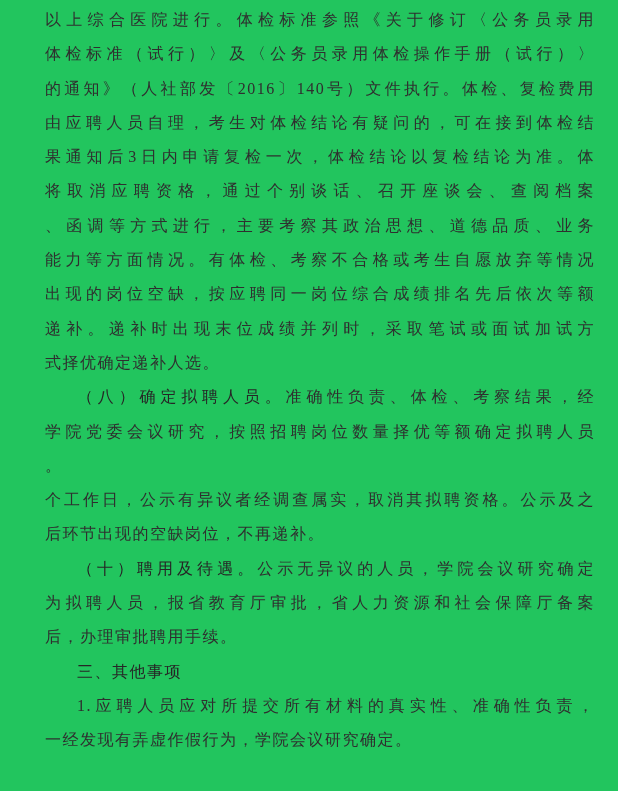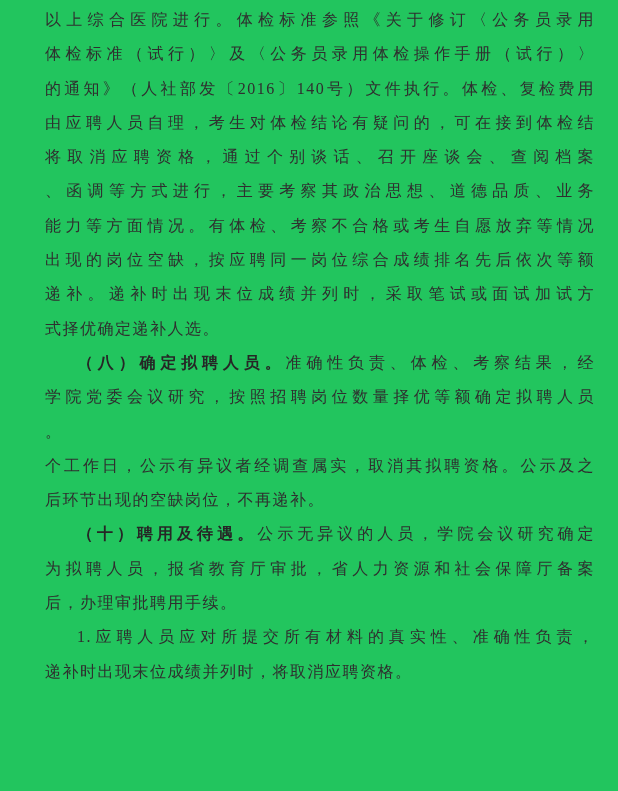--- a/index.html
+++ b/index.html
@@ -34,34 +34,35 @@
     overflow: hidden;
   }
   .line.indent {
     text-indent: 2em;
   }
   .line.plast {
     text-align: center;
     text-align-last: left;
   }
   .lead {
-    font-weight: 700;
+    font-weight: 400;
     color: #262626;
   }
 </style>
 </head>
 <body>
 
 <div class="page">
   <div class="doc" id="doc">
       <div class="paragraph">
         <div class="line"><span>以上综合医院进行。体检标准参照《关于修订〈公务员录用</span></div>
         <div class="line"><span>体检标准（试行）〉及〈公务员录用体检操作手册（试行）〉</span></div>
         <div class="line"><span>的通知》（人社部发〔2016〕140号）文件执行。体检、复检费用</span></div>
         <div class="line"><span>由应聘人员自理，考生对体检结论有疑问的，可在接到体检结</span></div>
+        <div class="line"><span>果通知后3日内申请复检一次，体检结论以复检结论为准。体</span></div>
         <div class="line"><span>将取消应聘资格，通过个别谈话、召开座谈会、查阅档案</span></div>
         <div class="line"><span>、函调等方式进行，主要考察其政治思想、道德品质、业务</span></div>
         <div class="line"><span>能力等方面情况。有体检、考察不合格或考生自愿放弃等情况</span></div>
         <div class="line"><span>出现的岗位空缺，按应聘同一岗位综合成绩排名先后依次等额</span></div>
         <div class="line"><span>递补。递补时出现末位成绩并列时，采取笔试或面试加试方</span></div>
         <div class="line plast"><span>式择优确定递补人选。</span></div>
       </div>
       <div class="paragraph">
         <div class="line indent"><span class="lead">（八）确定拟聘人员。</span><span>准确性负责、体检、考察结果，经</span></div>
         <div class="line"><span>学院党委会议研究，按照招聘岗位数量择优等额确定拟聘人员</span></div>
@@ -70,17 +71,20 @@
       <div class="paragraph">
         <div class="line"><span>个工作日，公示有异议者经调查属实，取消其拟聘资格。公示及之</span></div>
         <div class="line plast"><span>后环节出现的空缺岗位，不再递补。</span></div>
       </div>
       <div class="paragraph">
         <div class="line indent"><span class="lead">（十）聘用及待遇。</span><span>公示无异议的人员，学院会议研究确定</span></div>
         <div class="line"><span>为拟聘人员，报省教育厅审批，省人力资源和社会保障厅备案</span></div>
         <div class="line plast"><span>后，办理审批聘用手续。</span></div>
       </div>
       <div class="paragraph">
+        <div class="line indent plast"><span class="lead">三、其他事项</span><span></span></div>
+      </div>
+      <div class="paragraph">
         <div class="line indent"><span>1.应聘人员应对所提交所有材料的真实性、准确性负责，</span></div>
-        <div class="line plast"><span>递补时出现末位成绩并列时，将取消应聘资格。</span></div>
+        <div class="line plast"><span>一经发现有弄虚作假行为，学院会议研究确定。</span></div>
       </div>
     </div>
 </div>
 
 </body></html>

